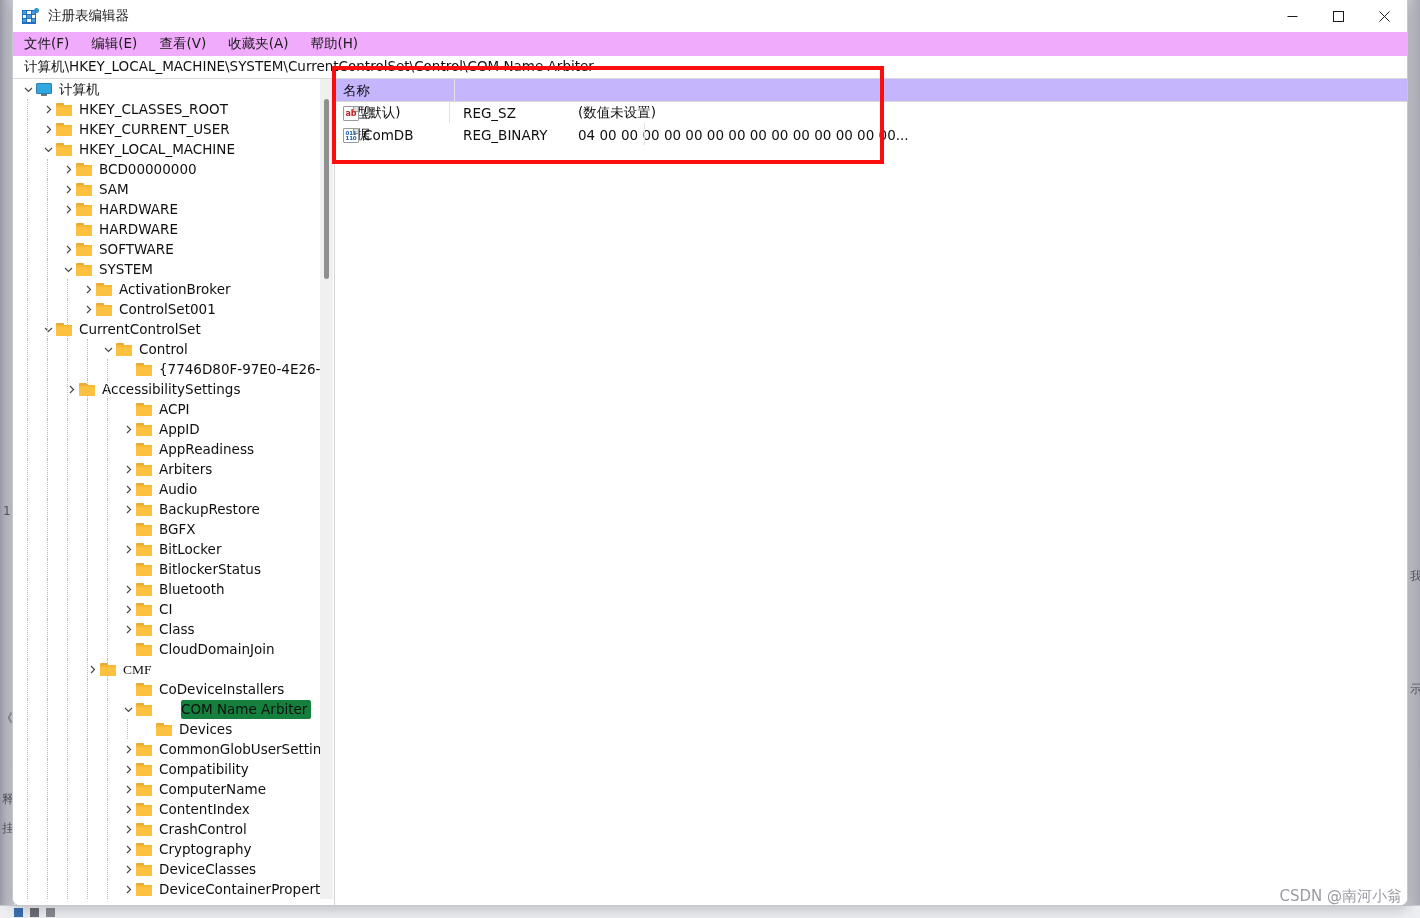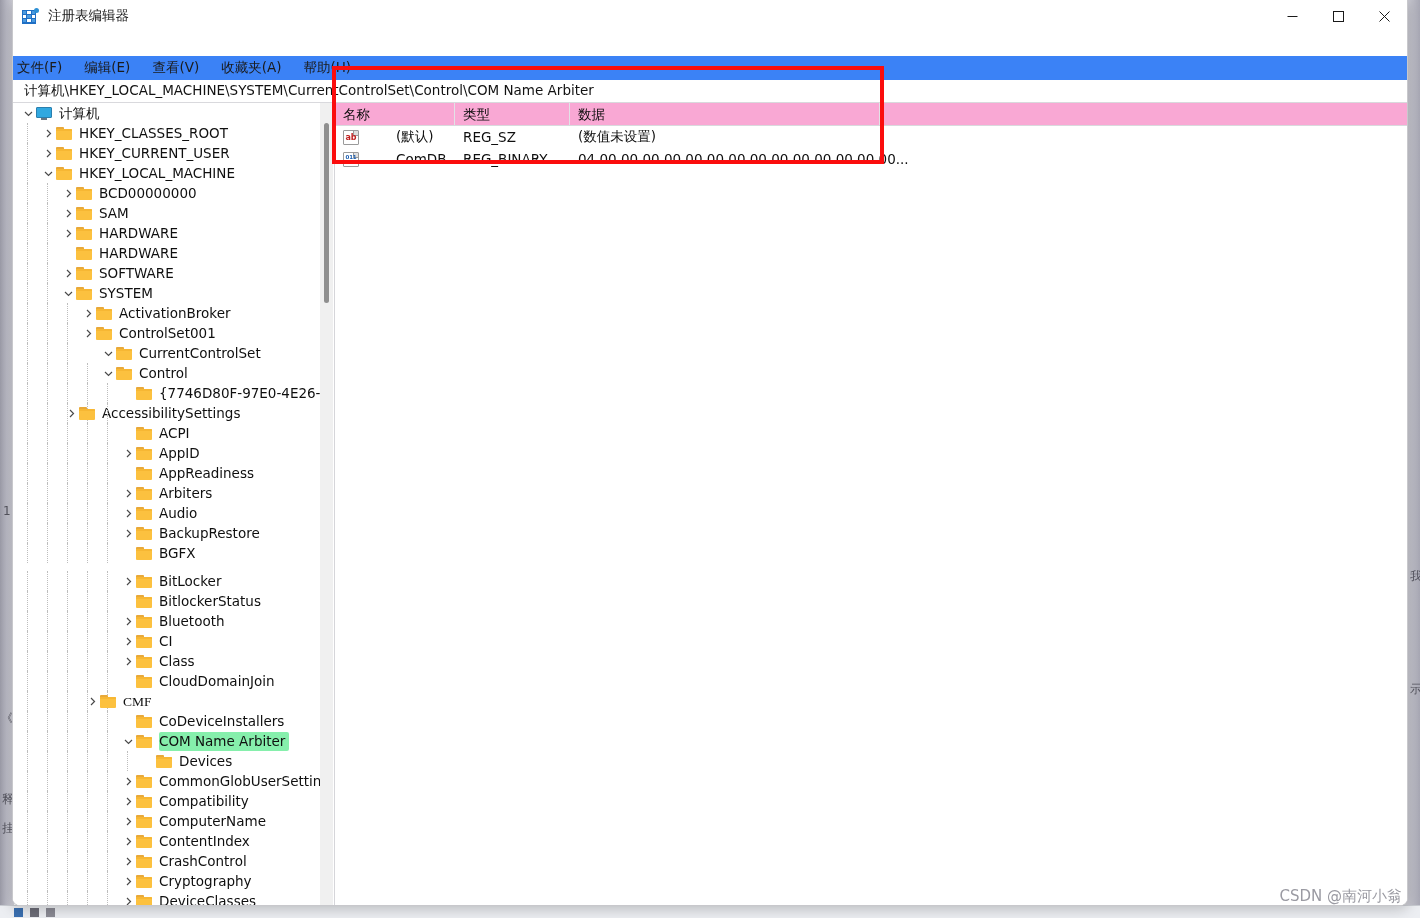--- a/index.html
+++ b/index.html
@@ -127,23 +127,22 @@
     justify-content: center;
     color: #1a1a1a;
   }
   .wc svg { display:block; }
 
   
   .menubar {
     height: 24px;
     display: flex;
     align-items: center;
-    padding-left: 4px;
-    background: #3b82f6;
-    margin-top: 24px;
+    padding-left: 11px;
+    background: #f0abfc;
   }
   .menu-item {
     font-size: 13.5px;
     color: #1b1b1b;
     margin-right: 22px;
     font-family: "DejaVu Sans", sans-serif;
     white-space: nowrap;
   }
 
   
@@ -256,21 +255,22 @@
     background: #6a7682;
   }
   .tlabel-wrap {
     display: inline-flex;
     align-items: center;
     height: 19px;
     padding: 0 4px 0 0;
     border-radius: 2px;
   }
   .trow.selected .tlabel-wrap {
-    background: #86efac;
+    background: #15803d;
+    margin-left: 22px;
   }
   .tlabel { line-height: 19px; }
   .guide {
     position: absolute;
     top: 0;
     width: 1px;
     height: 20px;
     border-left: 1px dotted #bdbdbd;
   }
 
@@ -294,23 +294,24 @@
   .valuepane {
     position: relative;
     flex: 1;
     height: 848px;
     background: #ffffff;
     overflow: hidden;
   }
   .colheader {
     position: relative;
     height: 22px;
-    background: #f9a8d4;
+    background: #c4b5fd;
     border-bottom: 1px solid #d9d9dd;
     display: flex;
+    flex-direction: column;
   }
   .colcell {
     position: relative;
     font-family: "DejaVu Sans", sans-serif;
     font-size: 13.5px;
     color: #0f0f0f;
     padding-left: 8px;
     line-height: 22px;
     box-sizing: border-box;
     border-right: 1px solid #e2e2e6;
@@ -324,21 +325,20 @@
     font-size: 13.5px;
     color: #0f0f0f;
     white-space: nowrap;
   }
   .vcell {
     padding-left: 8px;
     box-sizing: border-box;
     overflow: hidden;
     text-overflow: ellipsis;
     white-space: nowrap;
-    gap: 33px;
   }
   .vcell.name { display: flex; align-items: center; }
 
   
   .vicon {
     width: 16px; height: 15px;
     margin-right: 4px;
     flex: 0 0 auto;
     position: relative;
     background: #ffffff;
@@ -661,54 +661,54 @@
               </div>
               <div class="ficon">
                 <div class="tab"></div>
                 <div class="body"></div>
                 <div class="lip"></div>
               </div>
               <span class="tlabel-wrap">
                 <span class="tlabel">ControlSet001</span>
               </span>
             </div>
+            <div class="trow" style="padding-left: 28px;">
+              <div class="guide" style="left: 14px;"></div>
+              <div class="guide" style="left: 34px;"></div>
+              <div class="guide" style="left: 54px;"></div>
+              <div class="twist">
+                <svg width="9" height="9" viewBox="0 0 9 9">
+                  <path d="M1 3 L4.5 6.5 L8 3" fill="none" stroke="#4a4a4a" stroke-width="1.2"></path>
+                </svg>
+              </div>
+              <div class="ficon">
+                <div class="tab"></div>
+                <div class="body"></div>
+                <div class="lip"></div>
+              </div>
+              <span class="tlabel-wrap">
+                <span class="tlabel">CurrentControlSet</span>
+              </span>
+            </div>
             <div class="trow" style="padding-left: 88px;">
               <div class="guide" style="left: 14px;"></div>
               <div class="guide" style="left: 34px;"></div>
               <div class="guide" style="left: 54px;"></div>
+              <div class="guide" style="left: 74px;"></div>
               <div class="twist">
                 <svg width="9" height="9" viewBox="0 0 9 9">
                   <path d="M1 3 L4.5 6.5 L8 3" fill="none" stroke="#4a4a4a" stroke-width="1.2"></path>
                 </svg>
               </div>
               <div class="ficon">
                 <div class="tab"></div>
                 <div class="body"></div>
                 <div class="lip"></div>
               </div>
               <span class="tlabel-wrap">
-                <span class="tlabel">CurrentControlSet</span>
-              </span>
-            </div>
-            <div class="trow" style="padding-left: 88px;">
-              <div class="guide" style="left: 14px;"></div>
-              <div class="guide" style="left: 34px;"></div>
-              <div class="guide" style="left: 54px;"></div>
-              <div class="guide" style="left: 74px;"></div>
-              <div class="twist">
-                <svg width="9" height="9" viewBox="0 0 9 9">
-                  <path d="M1 3 L4.5 6.5 L8 3" fill="none" stroke="#4a4a4a" stroke-width="1.2"></path>
-                </svg>
-              </div>
-              <div class="ficon">
-                <div class="tab"></div>
-                <div class="body"></div>
-                <div class="lip"></div>
-              </div>
-              <span class="tlabel-wrap">
                 <span class="tlabel">Control</span>
               </span>
             </div>
             <div class="trow" style="padding-left: 108px;">
               <div class="guide" style="left: 14px;"></div>
               <div class="guide" style="left: 34px;"></div>
               <div class="guide" style="left: 54px;"></div>
               <div class="guide" style="left: 74px;"></div>
               <div class="guide" style="left: 94px;"></div>
               <div class="twist"></div>
@@ -862,21 +862,21 @@
               <div class="twist"></div>
               <div class="ficon">
                 <div class="tab"></div>
                 <div class="body"></div>
                 <div class="lip"></div>
               </div>
               <span class="tlabel-wrap">
                 <span class="tlabel">BGFX</span>
               </span>
             </div>
-            <div class="trow" style="padding-left: 108px; margin-top: 8px;">
+            <div class="trow" style="padding-left: 108px;">
               <div class="guide" style="left: 14px;"></div>
               <div class="guide" style="left: 34px;"></div>
               <div class="guide" style="left: 54px;"></div>
               <div class="guide" style="left: 74px;"></div>
               <div class="guide" style="left: 94px;"></div>
               <div class="twist">
                 <svg width="9" height="9" viewBox="0 0 9 9">
                   <path d="M3 1 L6.5 4.5 L3 8" fill="none" stroke="#4a4a4a" stroke-width="1.2"></path>
                 </svg>
               </div>

